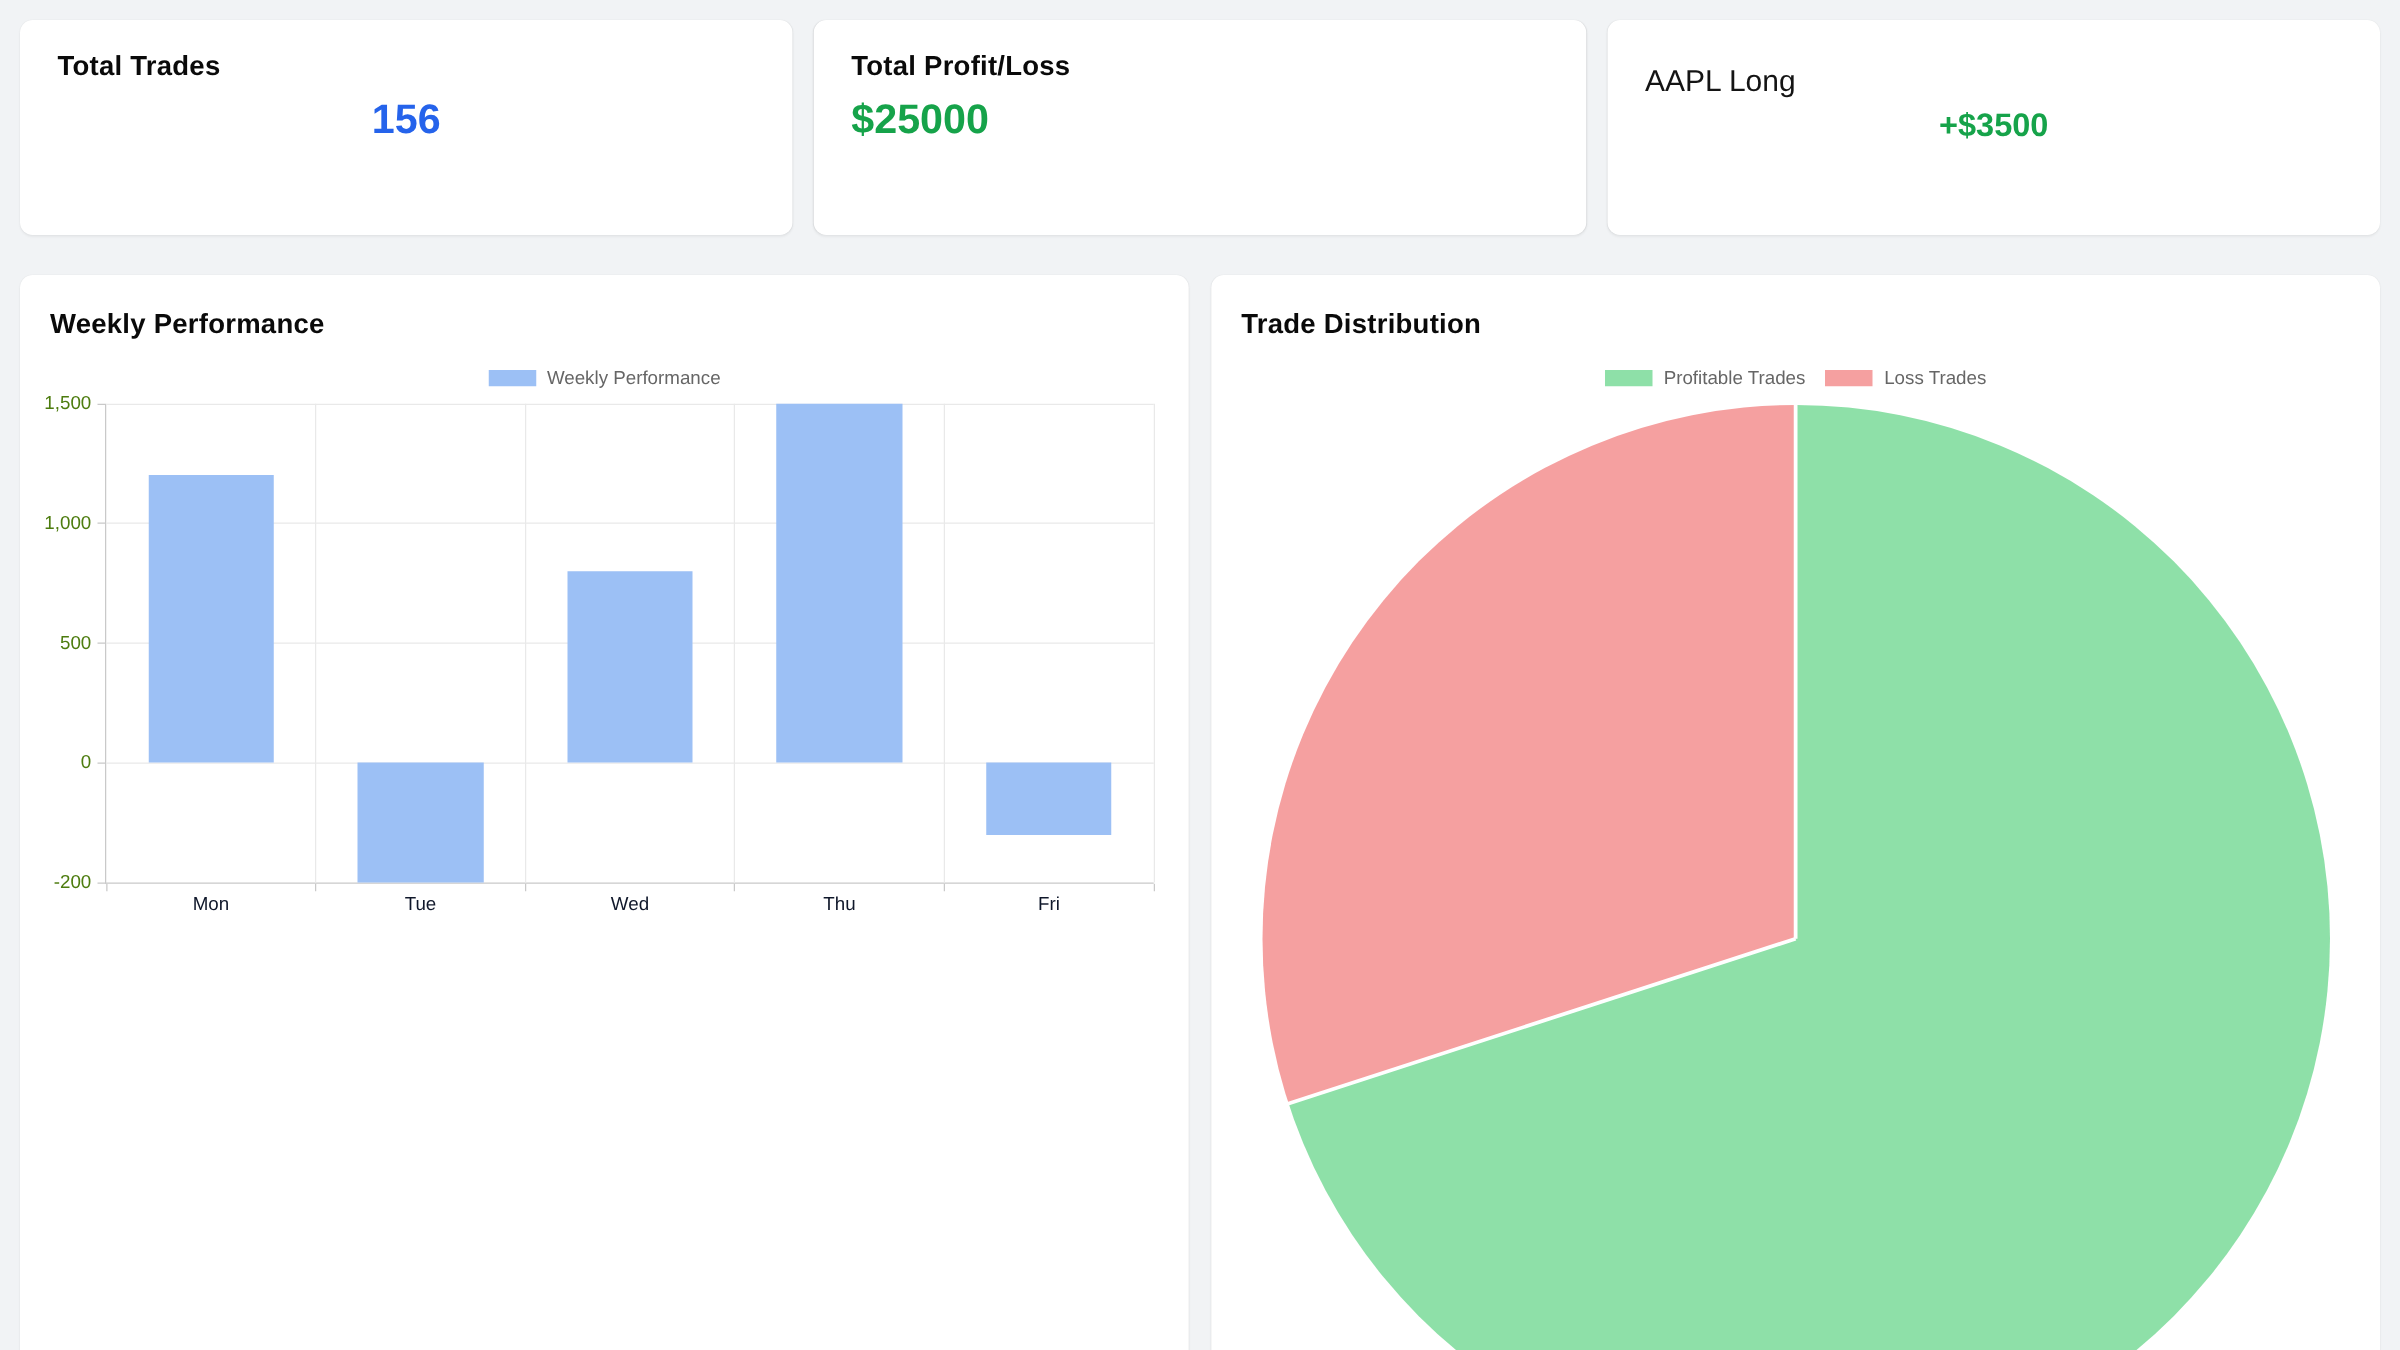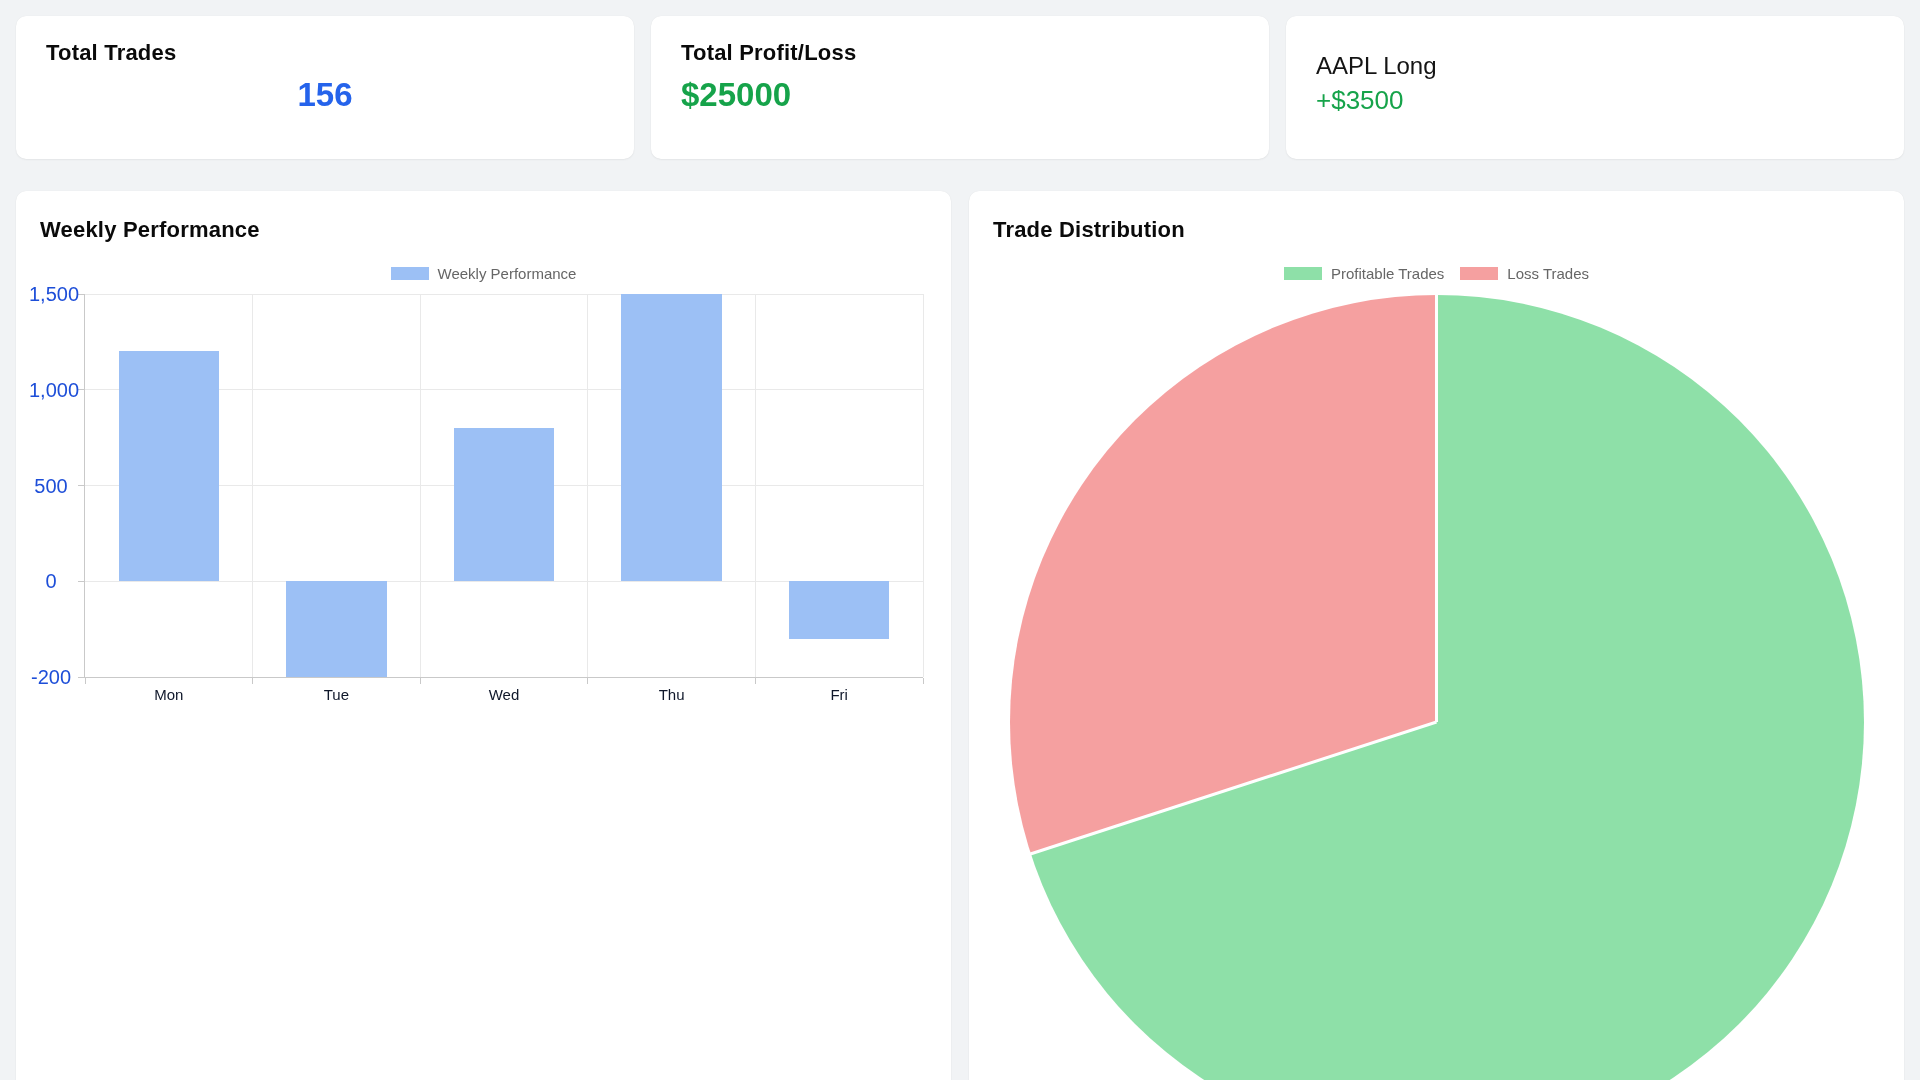--- a/index.html
+++ b/index.html
@@ -5,27 +5,27 @@
   * { margin:0; padding:0; box-sizing:border-box; }
   html,body { width:1920px; height:1080px; overflow:hidden; }
   body {
     background:#f1f3f5;
     font-family:"Liberation Sans", sans-serif;
     padding:16px;
   }
   .cards-row { display:flex; gap:17px; margin-bottom:32px; }
   .card {
     flex:1; background:#ffffff; border-radius:10px;
-    height:143px; padding:24px 30px;
+    height:172px; padding:24px 30px;
     box-shadow:0 1px 2px rgba(0,0,0,0.05), 0 0 1px rgba(0,0,0,0.08);
   }
   .card-title { font-size:22px; font-weight:bold; color:#0a0a0a; letter-spacing:.2px; }
   .card-value { font-size:33px; font-weight:bold; margin-top:10px; }
   .card-sub   { font-size:24px; color:#141414; margin-top:12px; }
-  .card-value-sm { font-size:26px; font-weight:normal; margin-top:5px; }
+  .card-value-sm { font-size:26px; font-weight:bold; margin-top:5px;text-align:center; }
 
   .panels-row { display:flex; gap:18px; height:990px; }
   .panel {
     flex:1; background:#ffffff; border-radius:10px;
     padding:26px 24px; overflow:hidden;
     box-shadow:0 1px 2px rgba(0,0,0,0.05), 0 0 1px rgba(0,0,0,0.08);
   }
   .panel-title { font-size:22px; font-weight:bold; color:#0a0a0a; letter-spacing:.2px; }
 
   .legend { display:flex; justify-content:center; align-items:center; gap:16px; margin-top:22px; height:16px; }
@@ -36,22 +36,22 @@
   .plot {
     position:relative; margin-top:13px; margin-left:44px;
     width:calc(100% - 48px); height:384px;
     border-left:1px solid #c9c9c9; border-bottom:1px solid #c9c9c9;
   }
   .gridline-h { position:absolute; left:0; width:100%; height:1px; background:#e9e9e9; }
   .gridline-v { position:absolute; top:0; height:100%; width:1px; background:#e9e9e9; }
   .ytick { position:absolute; left:-7px; width:6px; height:1px; background:#c9c9c9; }
   .xtick { position:absolute; bottom:-7px; width:1px; height:6px; background:#c9c9c9; }
   .ytick-label {
-    position:absolute; left:-56px; width:44px; text-align:center;
-    font-size:20px; color:#1d4ed8; transform:translateY(-50%);
+    position:absolute; left:-56px; width:44px; text-align:right;
+    font-size:15px; color:#4d7c0f; transform:translateY(-50%);
   }
   .xtick-label {
     position:absolute; top:calc(100% + 9px); text-align:center;
     font-size:15px; color:#0f172a;
   }
   .bar { position:absolute; }
 
   .pie {
     width:854px; height:854px; border-radius:50%;
     margin:14px auto 0; position:relative;

